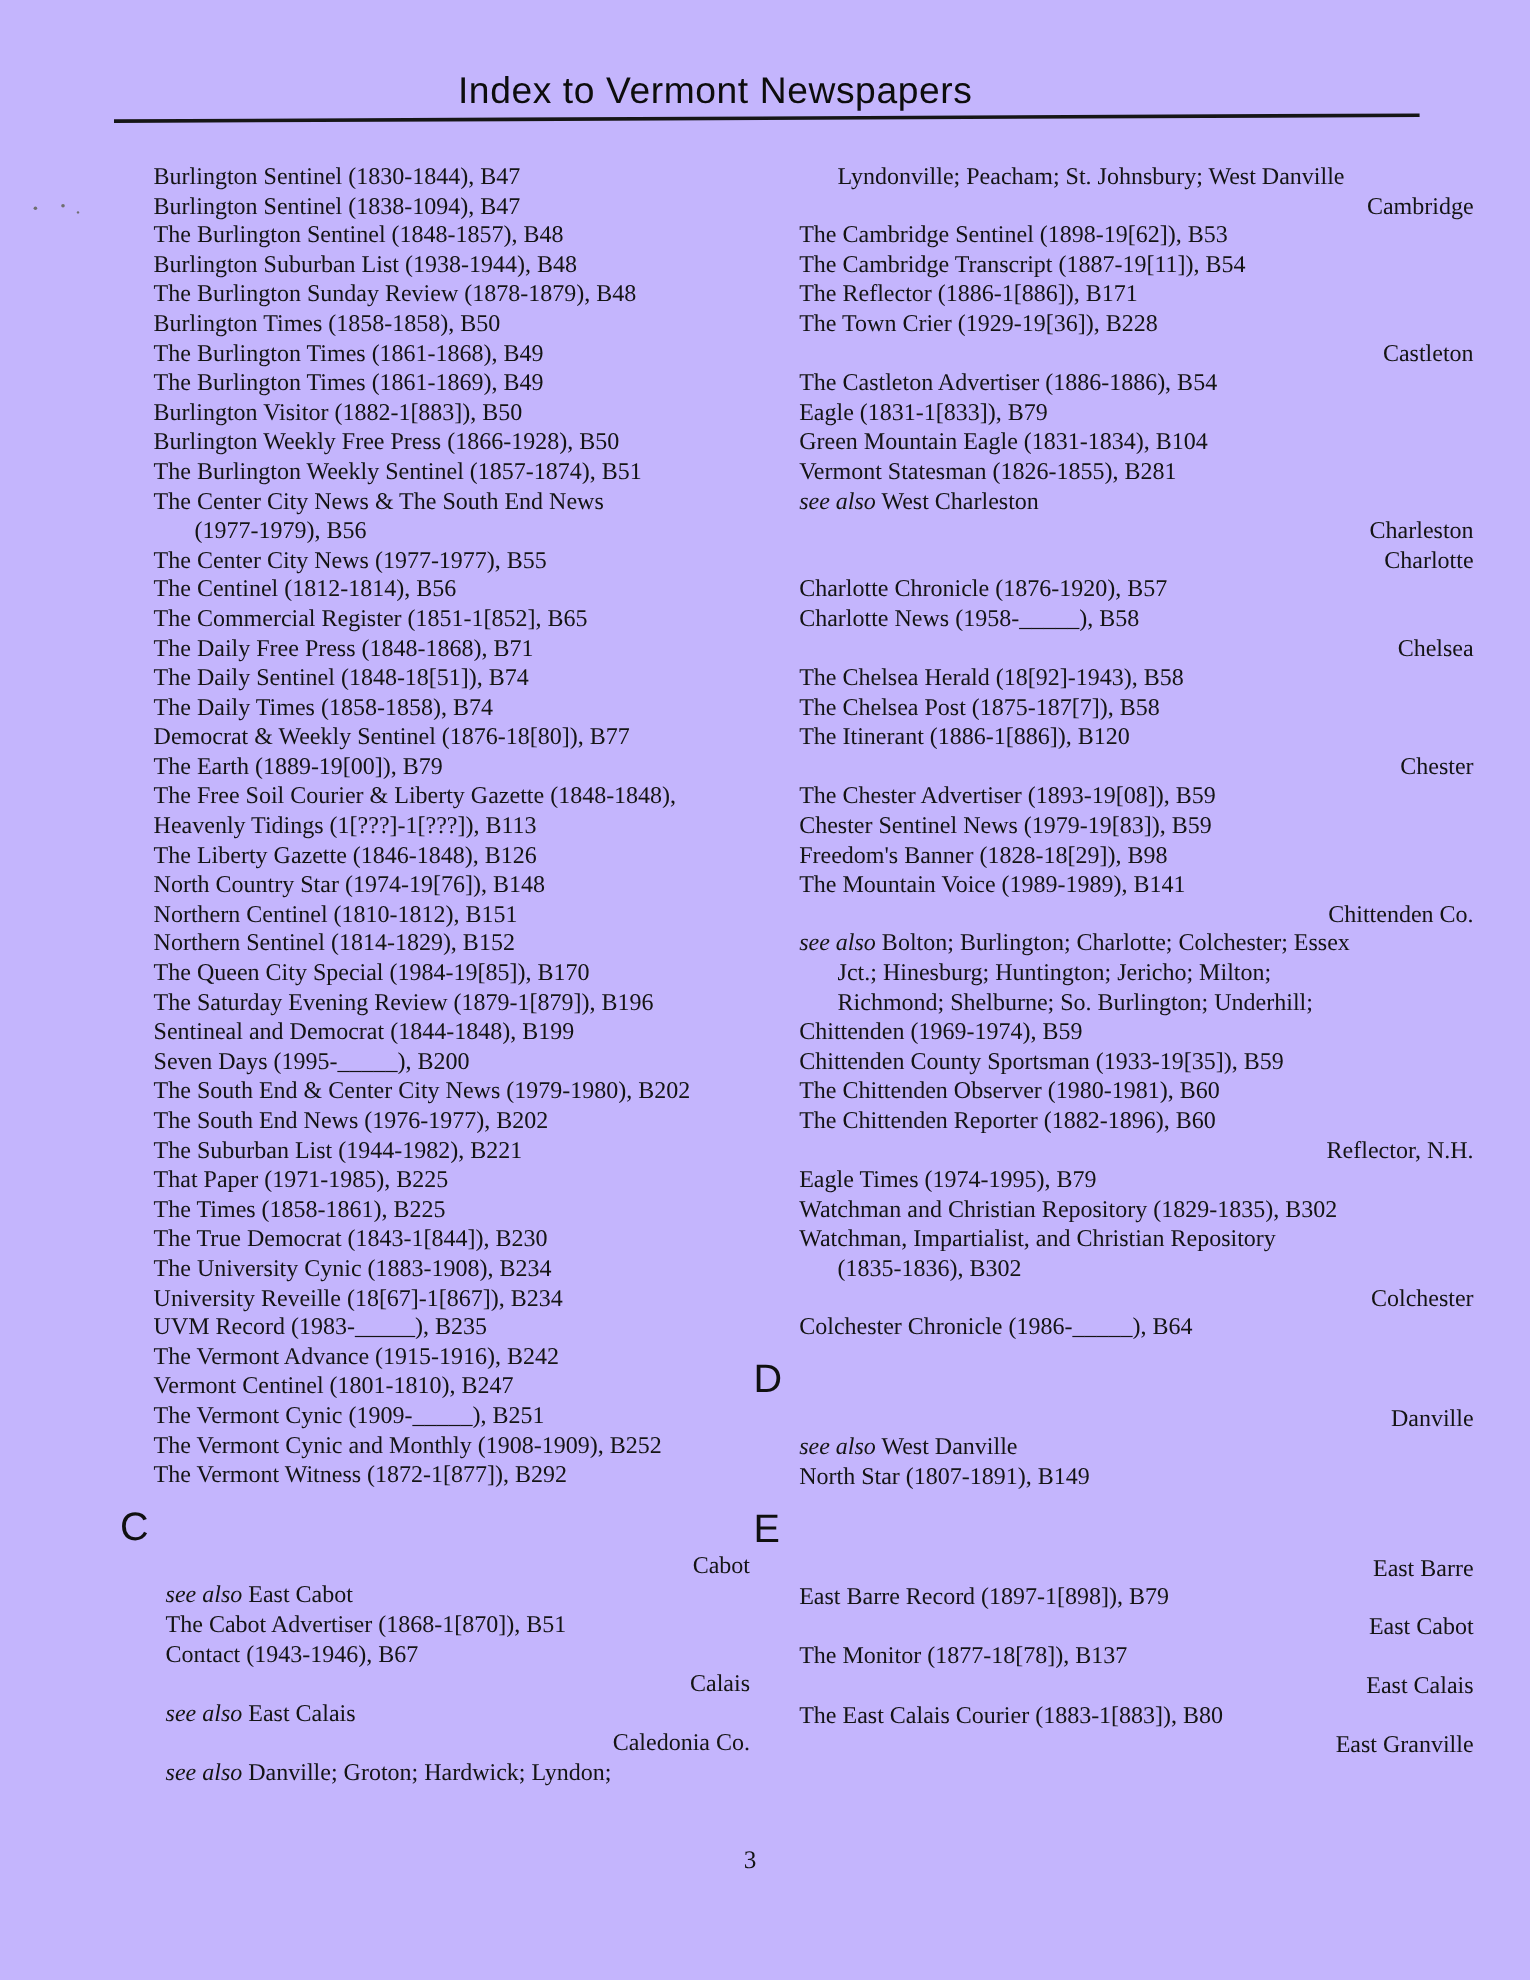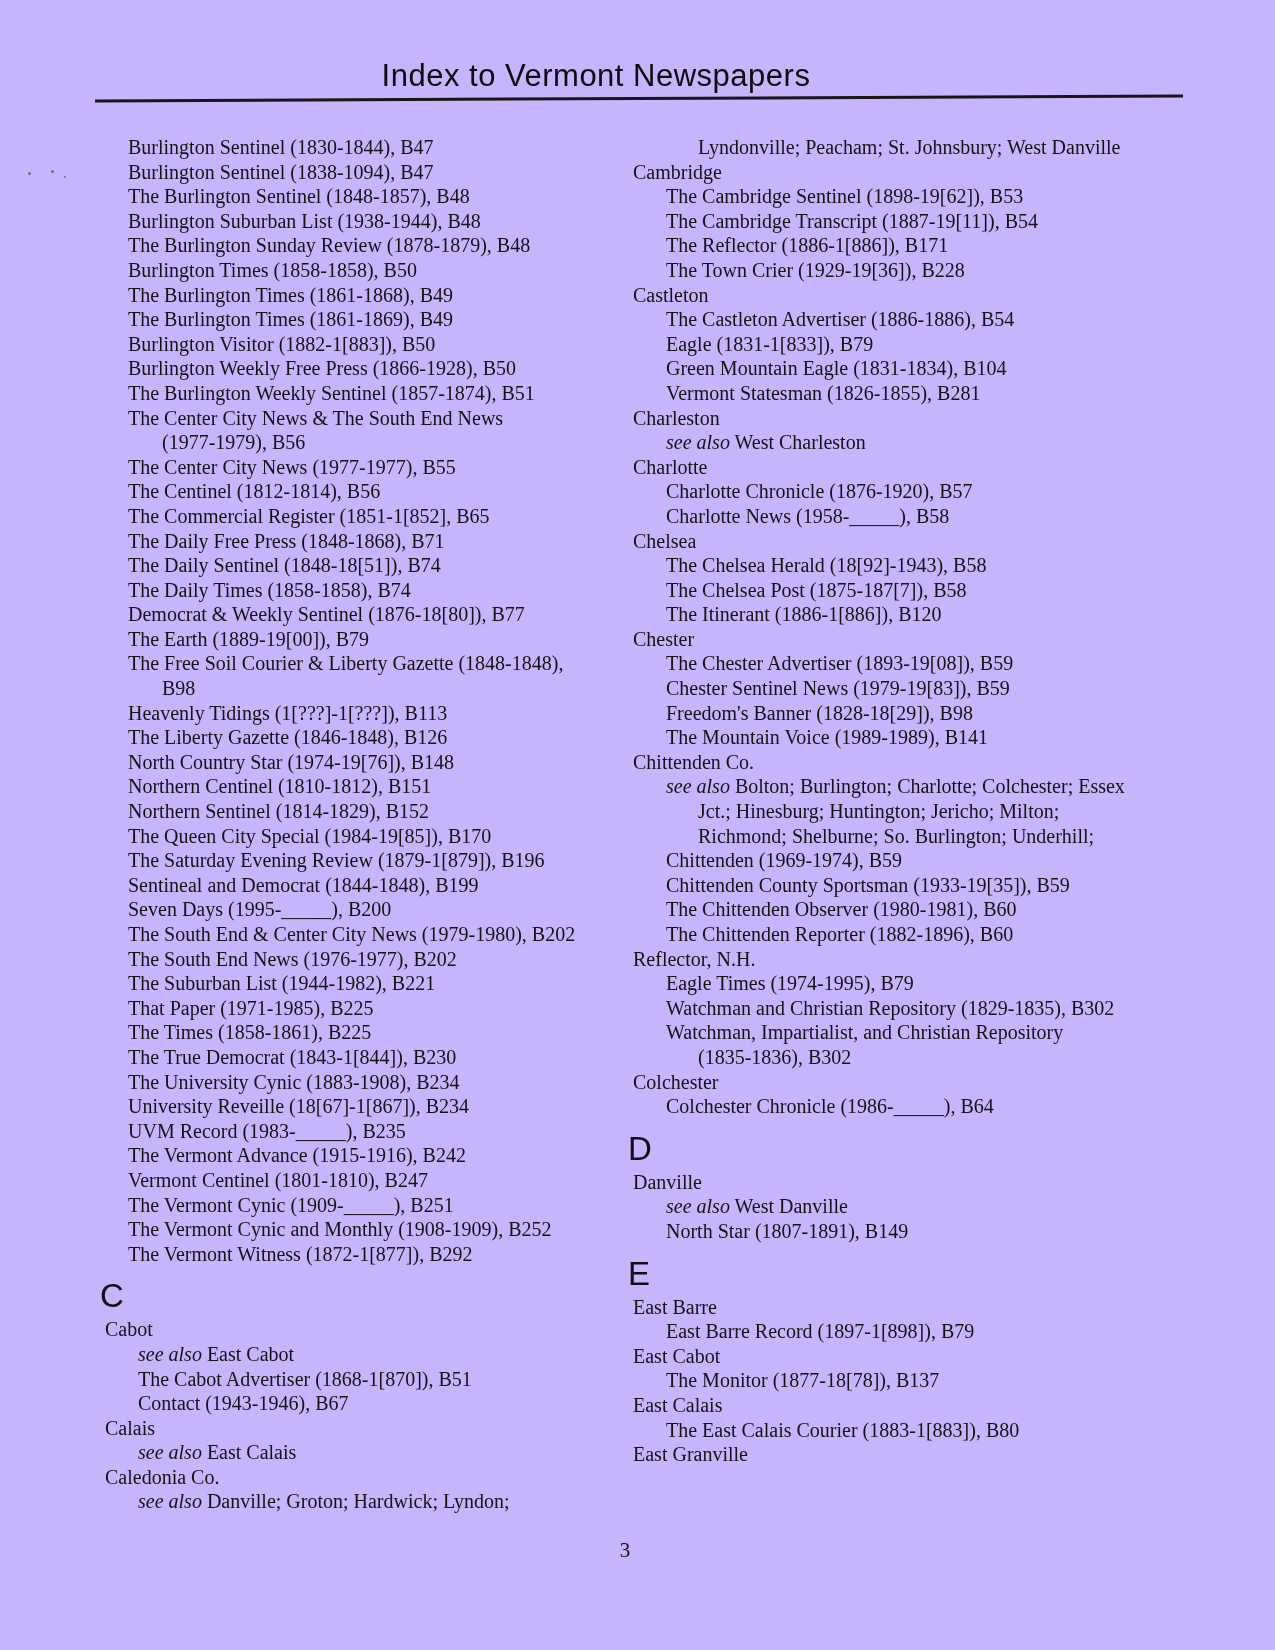--- a/index.html
+++ b/index.html
@@ -26,21 +26,21 @@
   }
   .col{position:absolute;top:135px;}
   #col-left{left:100px;width:525px;}
   #col-right{left:628px;width:600px;}
   .ln{
     font-size:20px;line-height:24.6px;
     white-space:nowrap;
   }
   .ln.entry{padding-left:28px;}
   .ln.cont{padding-left:62px;}
-  .ln.city{padding-left:5px;}
+  .ln.city{padding-left:5px;text-align:right;}
   .ln.sub{padding-left:38px;}
   .ln.seealso{padding-left:38px;}
   .ln.subcont{padding-left:70px;font-family:Liberation Serif, serif;}
   .ln.header{
     font-family:"Liberation Sans", sans-serif;
     font-size:33px;line-height:42px;
     margin-top:9px;
     padding-left:0;
     color:#101010;
   }
@@ -83,21 +83,20 @@
       <div class="ln cont">(1977-1979), B56</div>
       <div class="ln entry">The Center City News (1977-1977), B55</div>
       <div class="ln entry">The Centinel (1812-1814), B56</div>
       <div class="ln entry">The Commercial Register (1851-1[852], B65</div>
       <div class="ln entry">The Daily Free Press (1848-1868), B71</div>
       <div class="ln entry">The Daily Sentinel (1848-18[51]), B74</div>
       <div class="ln entry">The Daily Times (1858-1858), B74</div>
       <div class="ln entry">Democrat &amp; Weekly Sentinel (1876-18[80]), B77</div>
       <div class="ln entry">The Earth (1889-19[00]), B79</div>
       <div class="ln entry">The Free Soil Courier &amp; Liberty Gazette (1848-1848),</div>
-      <div class="ln cont">B98</div>
       <div class="ln entry">Heavenly Tidings (1[???]-1[???]), B113</div>
       <div class="ln entry">The Liberty Gazette (1846-1848), B126</div>
       <div class="ln entry">North Country Star (1974-19[76]), B148</div>
       <div class="ln entry">Northern Centinel (1810-1812), B151</div>
       <div class="ln entry">Northern Sentinel (1814-1829), B152</div>
       <div class="ln entry">The Queen City Special (1984-19[85]), B170</div>
       <div class="ln entry">The Saturday Evening Review (1879-1[879]), B196</div>
       <div class="ln entry">Sentineal and Democrat (1844-1848), B199</div>
       <div class="ln entry">Seven Days (1995-_____), B200</div>
       <div class="ln entry">The South End &amp; Center City News (1979-1980), B202</div>
@@ -129,22 +128,22 @@
       <div class="ln city">Cambridge</div>
       <div class="ln sub">The Cambridge Sentinel (1898-19[62]), B53</div>
       <div class="ln sub">The Cambridge Transcript (1887-19[11]), B54</div>
       <div class="ln sub">The Reflector (1886-1[886]), B171</div>
       <div class="ln sub">The Town Crier (1929-19[36]), B228</div>
       <div class="ln city">Castleton</div>
       <div class="ln sub">The Castleton Advertiser (1886-1886), B54</div>
       <div class="ln sub">Eagle (1831-1[833]), B79</div>
       <div class="ln sub">Green Mountain Eagle (1831-1834), B104</div>
       <div class="ln sub">Vermont Statesman (1826-1855), B281</div>
+      <div class="ln seealso"><i>see also</i> West Charleston</div>
       <div class="ln city">Charleston</div>
-      <div class="ln seealso"><i>see also</i> West Charleston</div>
       <div class="ln city">Charlotte</div>
       <div class="ln sub">Charlotte Chronicle (1876-1920), B57</div>
       <div class="ln sub">Charlotte News (1958-_____), B58</div>
       <div class="ln city">Chelsea</div>
       <div class="ln sub">The Chelsea Herald (18[92]-1943), B58</div>
       <div class="ln sub">The Chelsea Post (1875-187[7]), B58</div>
       <div class="ln sub">The Itinerant (1886-1[886]), B120</div>
       <div class="ln city">Chester</div>
       <div class="ln sub">The Chester Advertiser (1893-19[08]), B59</div>
       <div class="ln sub">Chester Sentinel News (1979-19[83]), B59</div>

